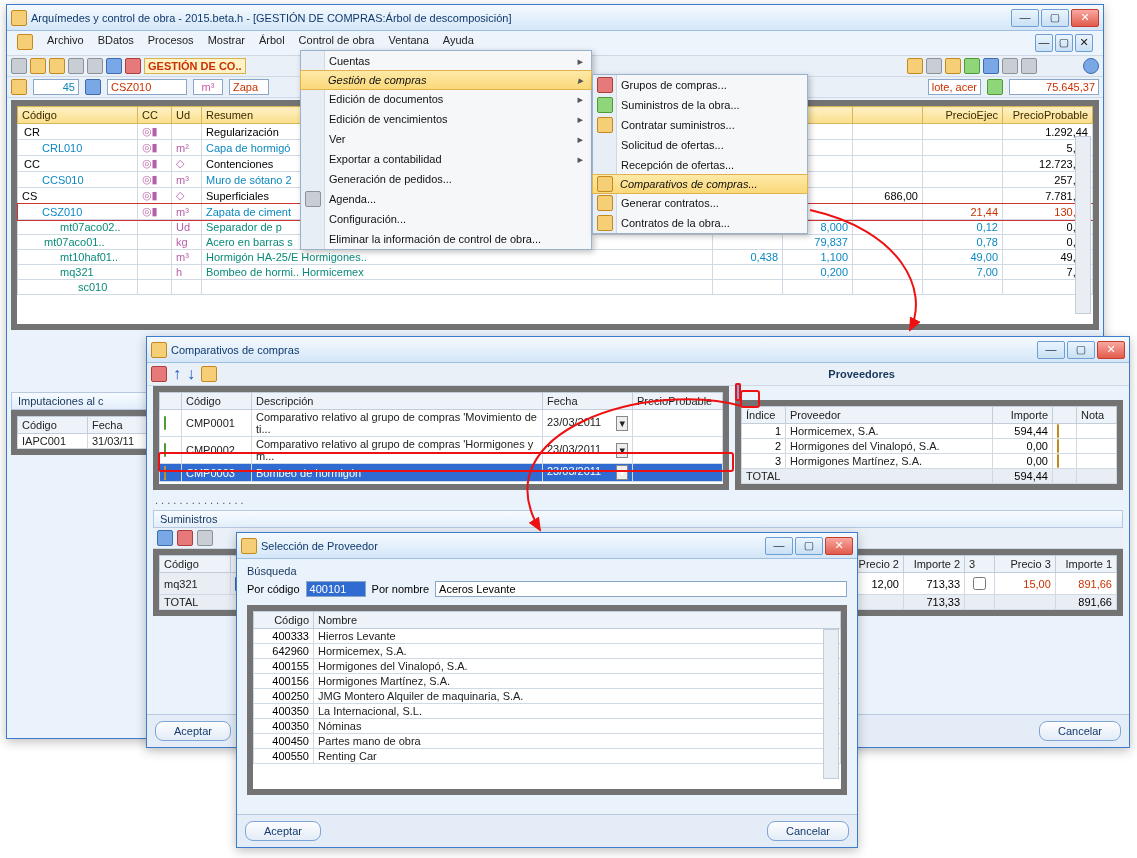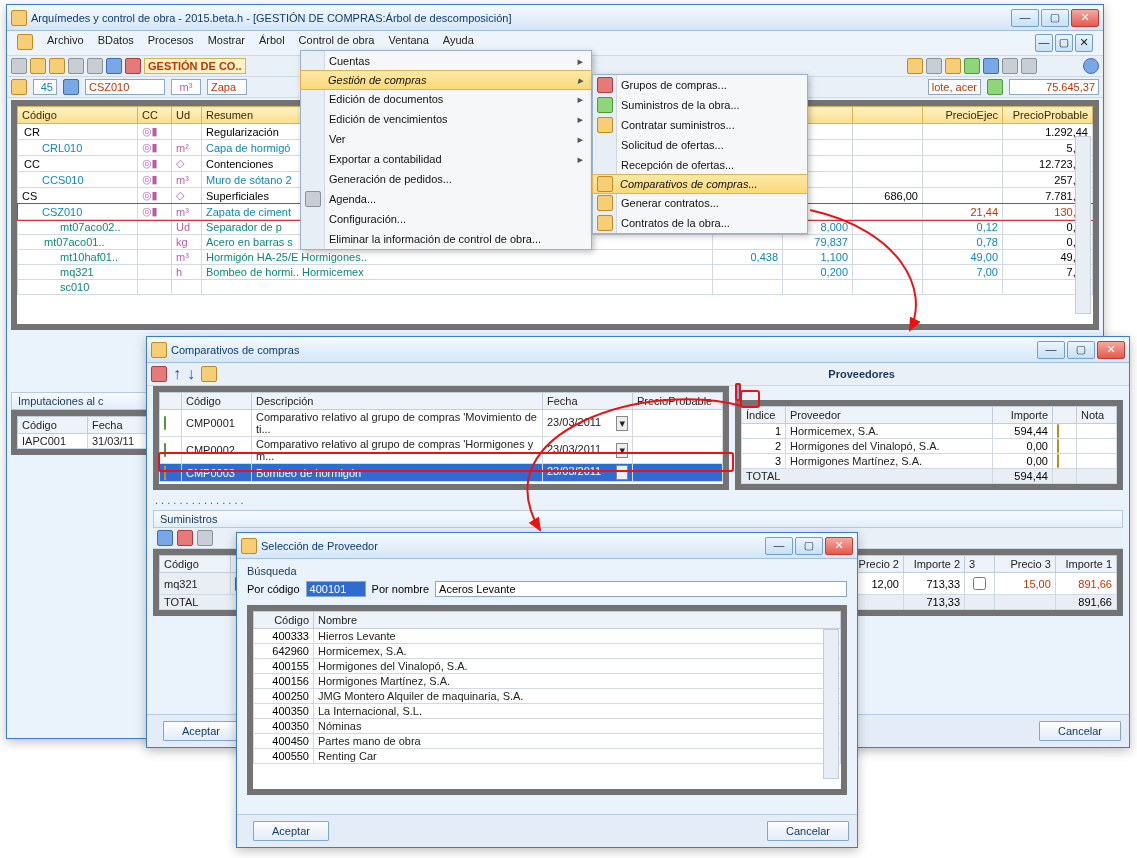--- a/index.html
+++ b/index.html
@@ -35,21 +35,21 @@
   .menu { position:absolute; background:#f5f7f8; border:1px solid #9cb2cc; box-shadow:2px 2px 6px rgba(0,0,0,.25); }
   .menu .mitem { display:flex; align-items:center; padding:4px 28px 4px 28px; position:relative; color:#111; cursor:pointer;}
   .menu .mitem.arrow::after { content:"▸"; position:absolute; right:8px; color:#555;}
   .menu .mitem.hi { background:linear-gradient(#fde9a8,#fbd979); border:1px solid #e0b34c; margin:-1px; padding:3px 27px;font-style:italic;}
   .menu .miconcol { position:absolute; left:0; top:0; bottom:0; width:24px; background:#e8eef6; border-right:1px solid #cfd8e3;}
   .menu .micon { position:absolute; left:4px; width:16px; height:16px; }
 
   .section-header { background:linear-gradient(#f7fbff,#e3eefb); border:1px solid #b6c9e0; padding:2px 6px; font-weight:500; color:#16365d;}
   .grid { background:#fff; border:6px solid #737373; }
 
-  .btn { background:linear-gradient(#fdfdfe,#e2ecf8); border:1px solid #7fa5d4; border-radius:1px; padding:3px 18px; cursor:pointer; color:#133a6e;margin-left:8px;}
+  .btn { background:linear-gradient(#fdfdfe,#e2ecf8); border:1px solid #7fa5d4; border-radius:8px; padding:3px 18px; cursor:pointer; color:#133a6e;}
   .btnrow { display:flex; justify-content:space-between; padding:6px 8px; background:#e4edf7; border-top:1px solid #b6c9e0;}
 
   .hlrow td { background:#2f6bd0 !important; color:#fff !important;}
   .redbox { position:absolute; border:2px solid #e11; border-radius:3px; pointer-events:none;}
   
   svg.arrow { position:absolute; pointer-events:none; }
 
   .scroll-stub { position:absolute; right:2px; top:30px; bottom:10px; width:16px; background:#e9eef5; border:1px solid #c2cdd9;}
   
   .small-th th { background:#eef3f9; border:1px solid #c2cdd9; color:#222;}
@@ -99,21 +99,21 @@
     <span class="tbicon green"></span>
     <span class="tbicon blue"></span>
     <span class="tbicon gray"></span>
     <span class="tbicon gray"></span>
     <span style="width:40px"></span>
     <span class="tbicon blue" style="border-radius:50%"></span>
   </div>
 
   <div class="toolbar" style="gap:6px">
     <span class="tbicon"></span>
-    <span class="field" style="width:24px;text-align:right;color:#0b88c2">45</span>
+    <span class="field" style="width:46px;text-align:right;color:#0b88c2">45</span>
     <span class="tbicon blue"></span>
     <span class="field" style="width:80px;color:#c83200">CSZ010</span>
     <span class="field" style="width:30px;text-align:center;color:#ca5aa3">m³</span>
     <span class="field" style="width:40px;color:#c83200">Zapa</span>
     <span style="flex:1"></span>
     <span class="field" style="color:#c83200">lote, acer</span>
     <span class="tbicon green"></span>
     <span class="field" style="width:90px;text-align:right;color:#c83200">75.645,37</span>
   </div>
 
@@ -237,21 +237,21 @@
             <td style="color:#b75fa5"></td>
             <td style="color:#b75fa5">h</td>
             <td style="color:#0a8a7a">Bombeo de hormi.. Hormicemex</td>
             <td class="num"></td>
             <td class="num">0,200</td>
             <td class="numblk"></td>
             <td class="num" style="">7,00</td>
             <td class="numblk" style="">7,00</td>
           </tr>
           <tr>
-            <td style="padding-left:42px;color:#0a8a7a"><span class="cico "></span>sc010</td>
+            <td style="padding-left:60px;color:#0a8a7a"><span class="cico "></span>sc010</td>
             <td style="color:#b75fa5"></td>
             <td style="color:#b75fa5"></td>
             <td style="color:#0a8a7a"></td>
             <td class="num"></td>
             <td class="num"></td>
             <td class="numblk"></td>
             <td class="num" style=""></td>
             <td class="numblk" style=""></td>
           </tr>
         </tbody>

